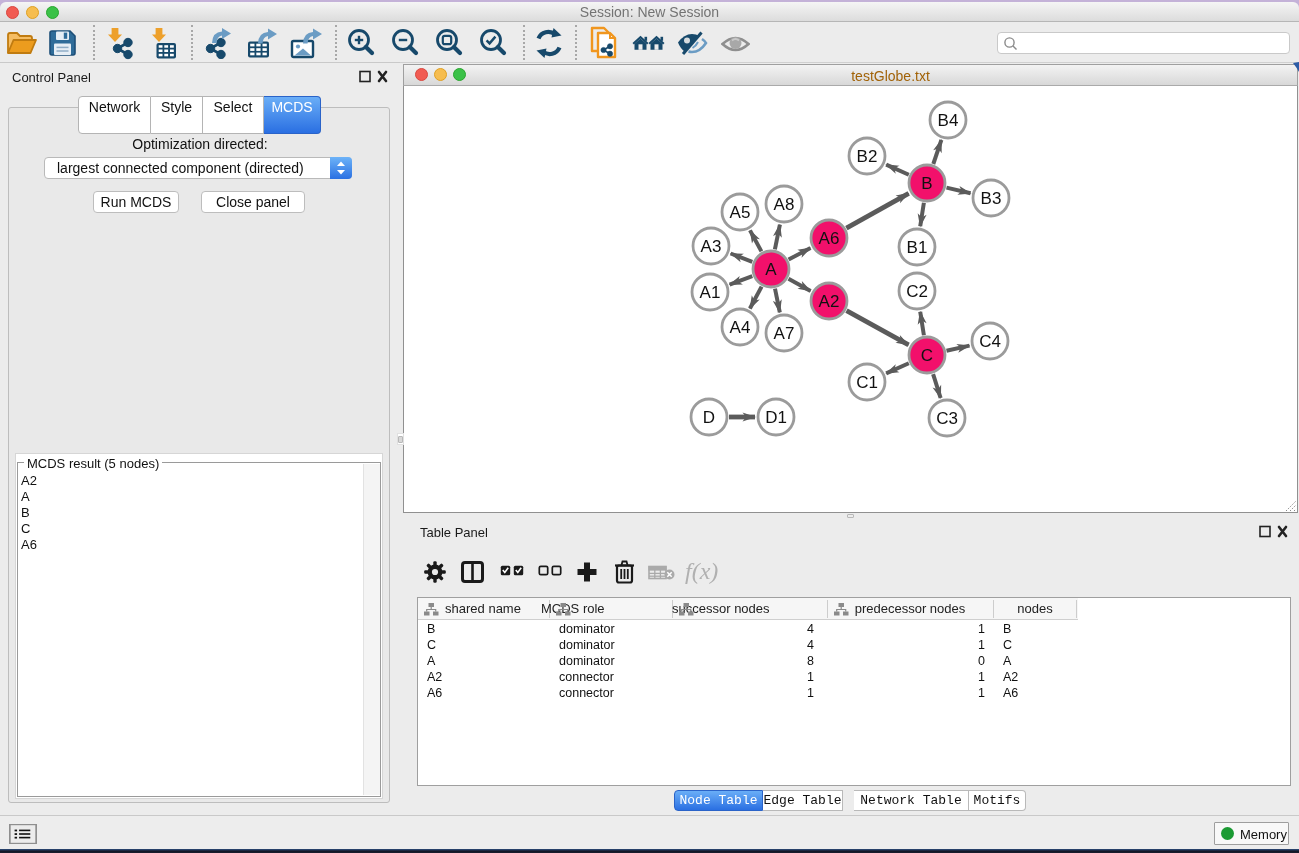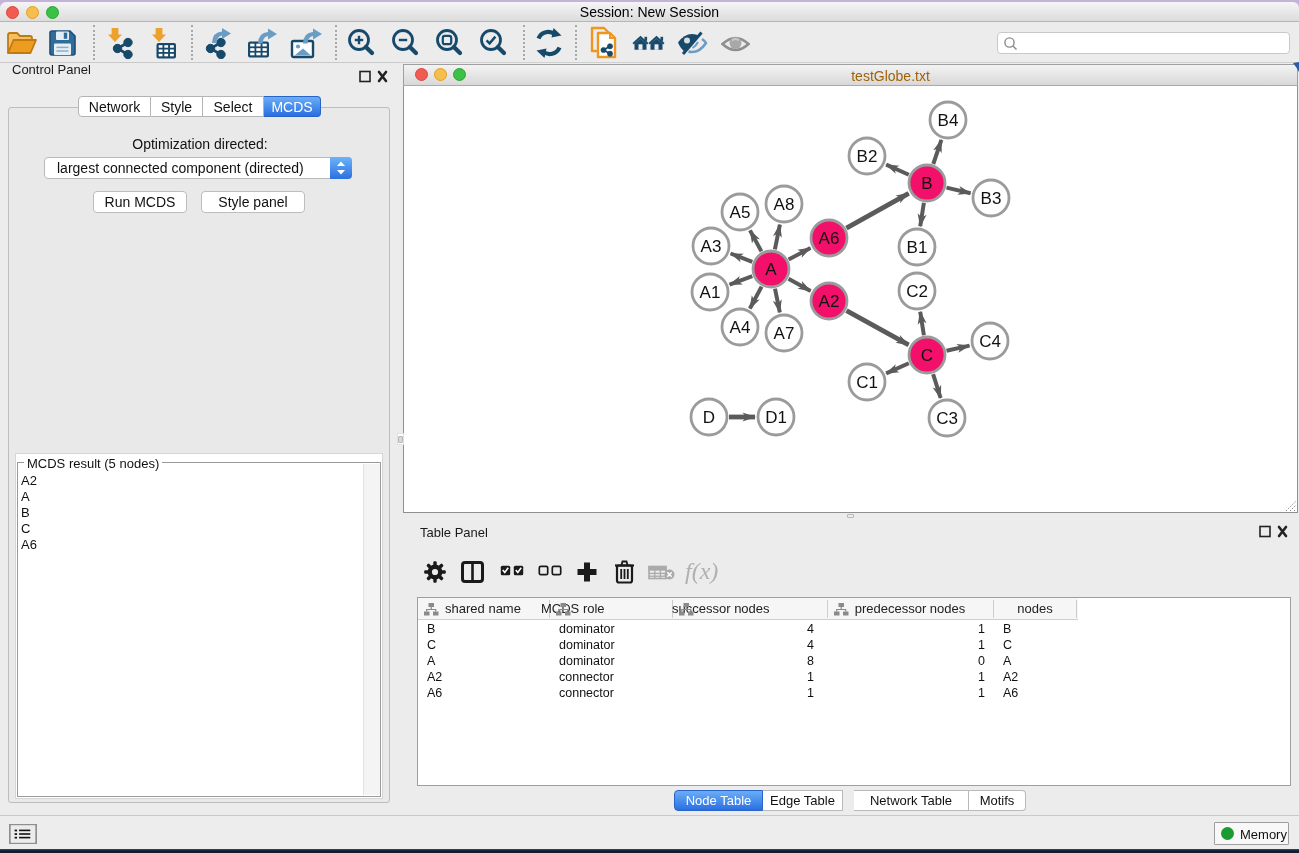--- a/index.html
+++ b/index.html
@@ -3,33 +3,33 @@
 <meta charset="utf-8">
 <style>
   * { margin:0; padding:0; box-sizing:border-box; }
   html,body { width:1299px; height:853px; overflow:hidden; }
   body { font-family:"Liberation Sans", sans-serif; background:#ececec; position:relative; }
   .abs { position:absolute; }
   
   #deskstrip { left:0; top:0; width:1299px; height:9px; background:#c4b2d8; }
   #titlebar { left:0; top:2px; width:1299px; height:20px; border-radius:6px 6px 0 0;
     background:linear-gradient(#f5f5f5,#dcdcdc); border-bottom:1px solid #b6b6b6; }
-  #titletext { left:0; top:4px; width:1299px; text-align:center; font-size:14px; color:#000000; }
+  #titletext { left:0; top:4px; width:1299px; text-align:center; font-size:14px; color:#737373; }
   .tl { position:absolute; width:13px; height:13px; border-radius:50%; top:6px; }
   
   #toolbar { left:0; top:22px; width:1299px; height:40px; background:#ececec; }
   .tbsep { position:absolute; top:25px; height:35px; width:0; border-left:2px dotted #a8a8a8; }
   #search { left:997px; top:32px; width:293px; height:22px; background:#fff;
     border:1px solid #c9c9c9; border-radius:4px; }
   
   #cpanel { left:0; top:62px; width:400px; height:750px; background:#ececec; border-top:1px solid #c9c9c9;}
-  #cptitle { left:12px; top:62px; font-size:13px; color:#1a1a1a; }
+  #cptitle { left:12px; top:70px; font-size:13px; color:#1a1a1a; }
   #cpbox { left:8px; top:107px; width:382px; height:696px; background:#e9e9e9;
     border:1px solid #bdbdbd; border-radius:3px; }
-  .tab { position:absolute; top:96px; height:21px; background:#fff; border:1px solid #b4b4b4;
+  .tab { position:absolute; top:96px; height:38px; background:#fff; border:1px solid #b4b4b4;
     font-size:14px; color:#111; text-align:center; line-height:20px; }
   #optlabel { left:0px; top:136px; width:400px; text-align:center; font-size:14px; color:#111; }
   #combo { left:44px; top:157px; width:308px; height:22px; background:#fff; border:1px solid #b9b9b9; border-radius:4px;
     font-size:14px; color:#111; line-height:20px; padding-left:12px; }
   #combobtn { left:330px; top:157px; width:22px; height:22px; border-radius:0 4px 4px 0;
     background:linear-gradient(#6db3f8,#2a70e2); }
   .btn { position:absolute; top:191px; height:22px; background:#fff; border:1px solid #bdbdbd;
     border-radius:4px; font-size:14px; color:#111; text-align:center; line-height:20px; }
   #mcdsres { left:15px; top:453px; width:368px; height:346px; background:#fff; border:1px solid #d6d6d6; }
   #mcdsgrp { left:17px; top:462px; width:364px; height:335px; border:1px solid #9a9a9a; }
@@ -43,21 +43,21 @@
   #nettext { left:403px; top:68px; width:895px; text-align:center; font-size:14px; color:#a16207;margin-left:40px; }
   
   #tptitle { left:420px; top:525px; font-size:13px; color:#1a1a1a; }
   #tablebox { left:417px; top:597px; width:874px; height:189px; background:#fff; border:1px solid #9f9f9f; }
   #thead { left:418px; top:598px; width:660px; height:22px; background:#f6f6f6; border-bottom:1px solid #cfcfcf; }
   .hcell { position:absolute; top:601px; font-size:13px; color:#222; }
   .hsep { position:absolute; top:600px; height:18px; width:0; border-left:1px solid #cdcdcd; }
   .trow { position:absolute; font-size:12.5px; color:#111; z-index:4; }
   
   .btab { position:absolute; top:790px; height:21px; background:#fff; border:1px solid #b9b9b9;
-    font-size:13px; color:#111; text-align:center; line-height:20px; }
+    font-size:13px; color:#111; text-align:center; line-height:20px;font-family:Liberation Mono, monospace; }
   
   #statusbar { left:0; top:815px; width:1299px; height:34px; background:#ededed; border-top:1px solid #c9c9c9; }
   #memorybtn { left:1214px; top:822px; width:75px; height:23px; background:#f8f8f8; border:1px solid #9e9e9e;
     border-radius:1px; font-size:12px; color:#111; }
   #darkstrip { left:0; top:849px; width:1299px; height:4px; background:linear-gradient(#2e4e7e,#131625 55%,#1a1d2e); }
 </style>
 </head>
 <body>
 <div class="abs" id="deskstrip"></div>
 <div class="abs" id="titlebar"></div>
@@ -245,22 +245,22 @@
 <div class="tab" style="left:264px; width:57px; border-left:none; border-radius:0 4px 4px 0;
   background:linear-gradient(#6aaef7,#2a6fe2); color:#fff; border-color:#2a63c8;">MCDS</div>
 <div class="abs" id="optlabel">Optimization directed:</div>
 <div class="abs" id="combo">largest connected component (directed)</div>
 <div class="abs" id="combobtn">
  <svg width="22" height="22" viewBox="0 0 22 22">
   <path d="M7 9 L11 4.5 L15 9 Z" fill="#fff"></path>
   <path d="M7 13 L11 17.5 L15 13 Z" fill="#fff"></path>
  </svg>
 </div>
-<div class="btn" style="left:93px; width:94px;">Run MCDS</div>
-<div class="btn" style="left:201px; width:104px;">Style panel</div>
+<div class="btn" style="left:93px; width:86px;">Run MCDS</div>
+<div class="btn" style="left:201px; width:104px;">Close panel</div>
 <div class="abs" id="mcdsres"></div>
 <div class="abs" id="mcdsgrp"></div>
 <div class="abs" id="mcdstitle">MCDS result (5 nodes)</div>
 <div class="abs" id="mcdsscroll"></div>
 <div class="abs" id="mcdslist">A2<br>A<br>B<br>C<br>A6</div>
 
 <div class="abs" id="netwin"></div>
 <div class="abs" id="nettitle"></div>
 <div class="abs" id="nettext">testGlobe.txt</div>
 <div class="tl" style="left:415px; top:68px; background:#f15b52; border:1px solid #d9473f;"></div>

